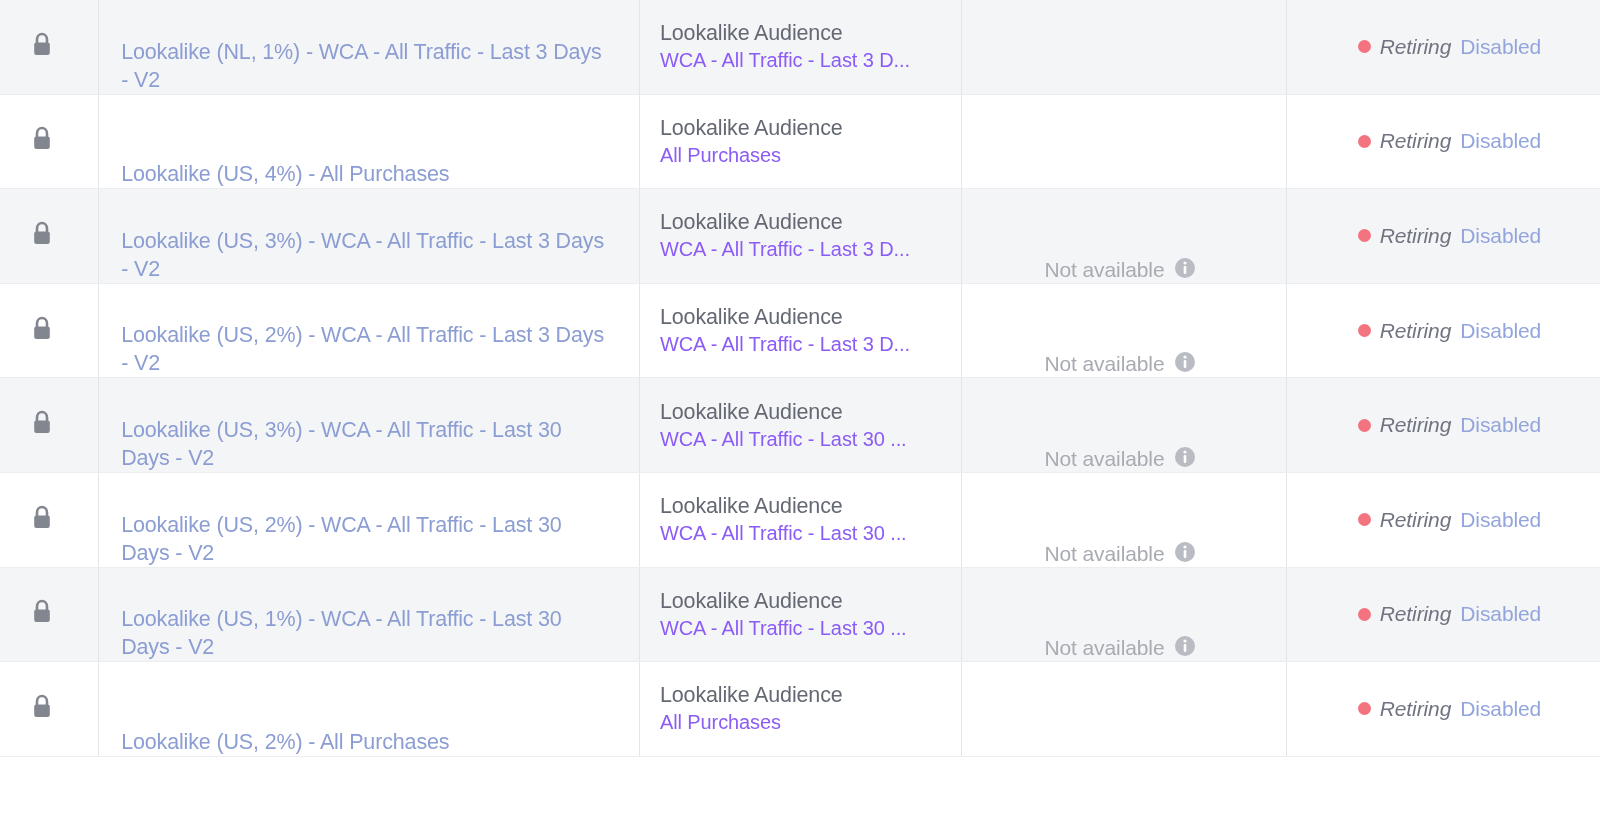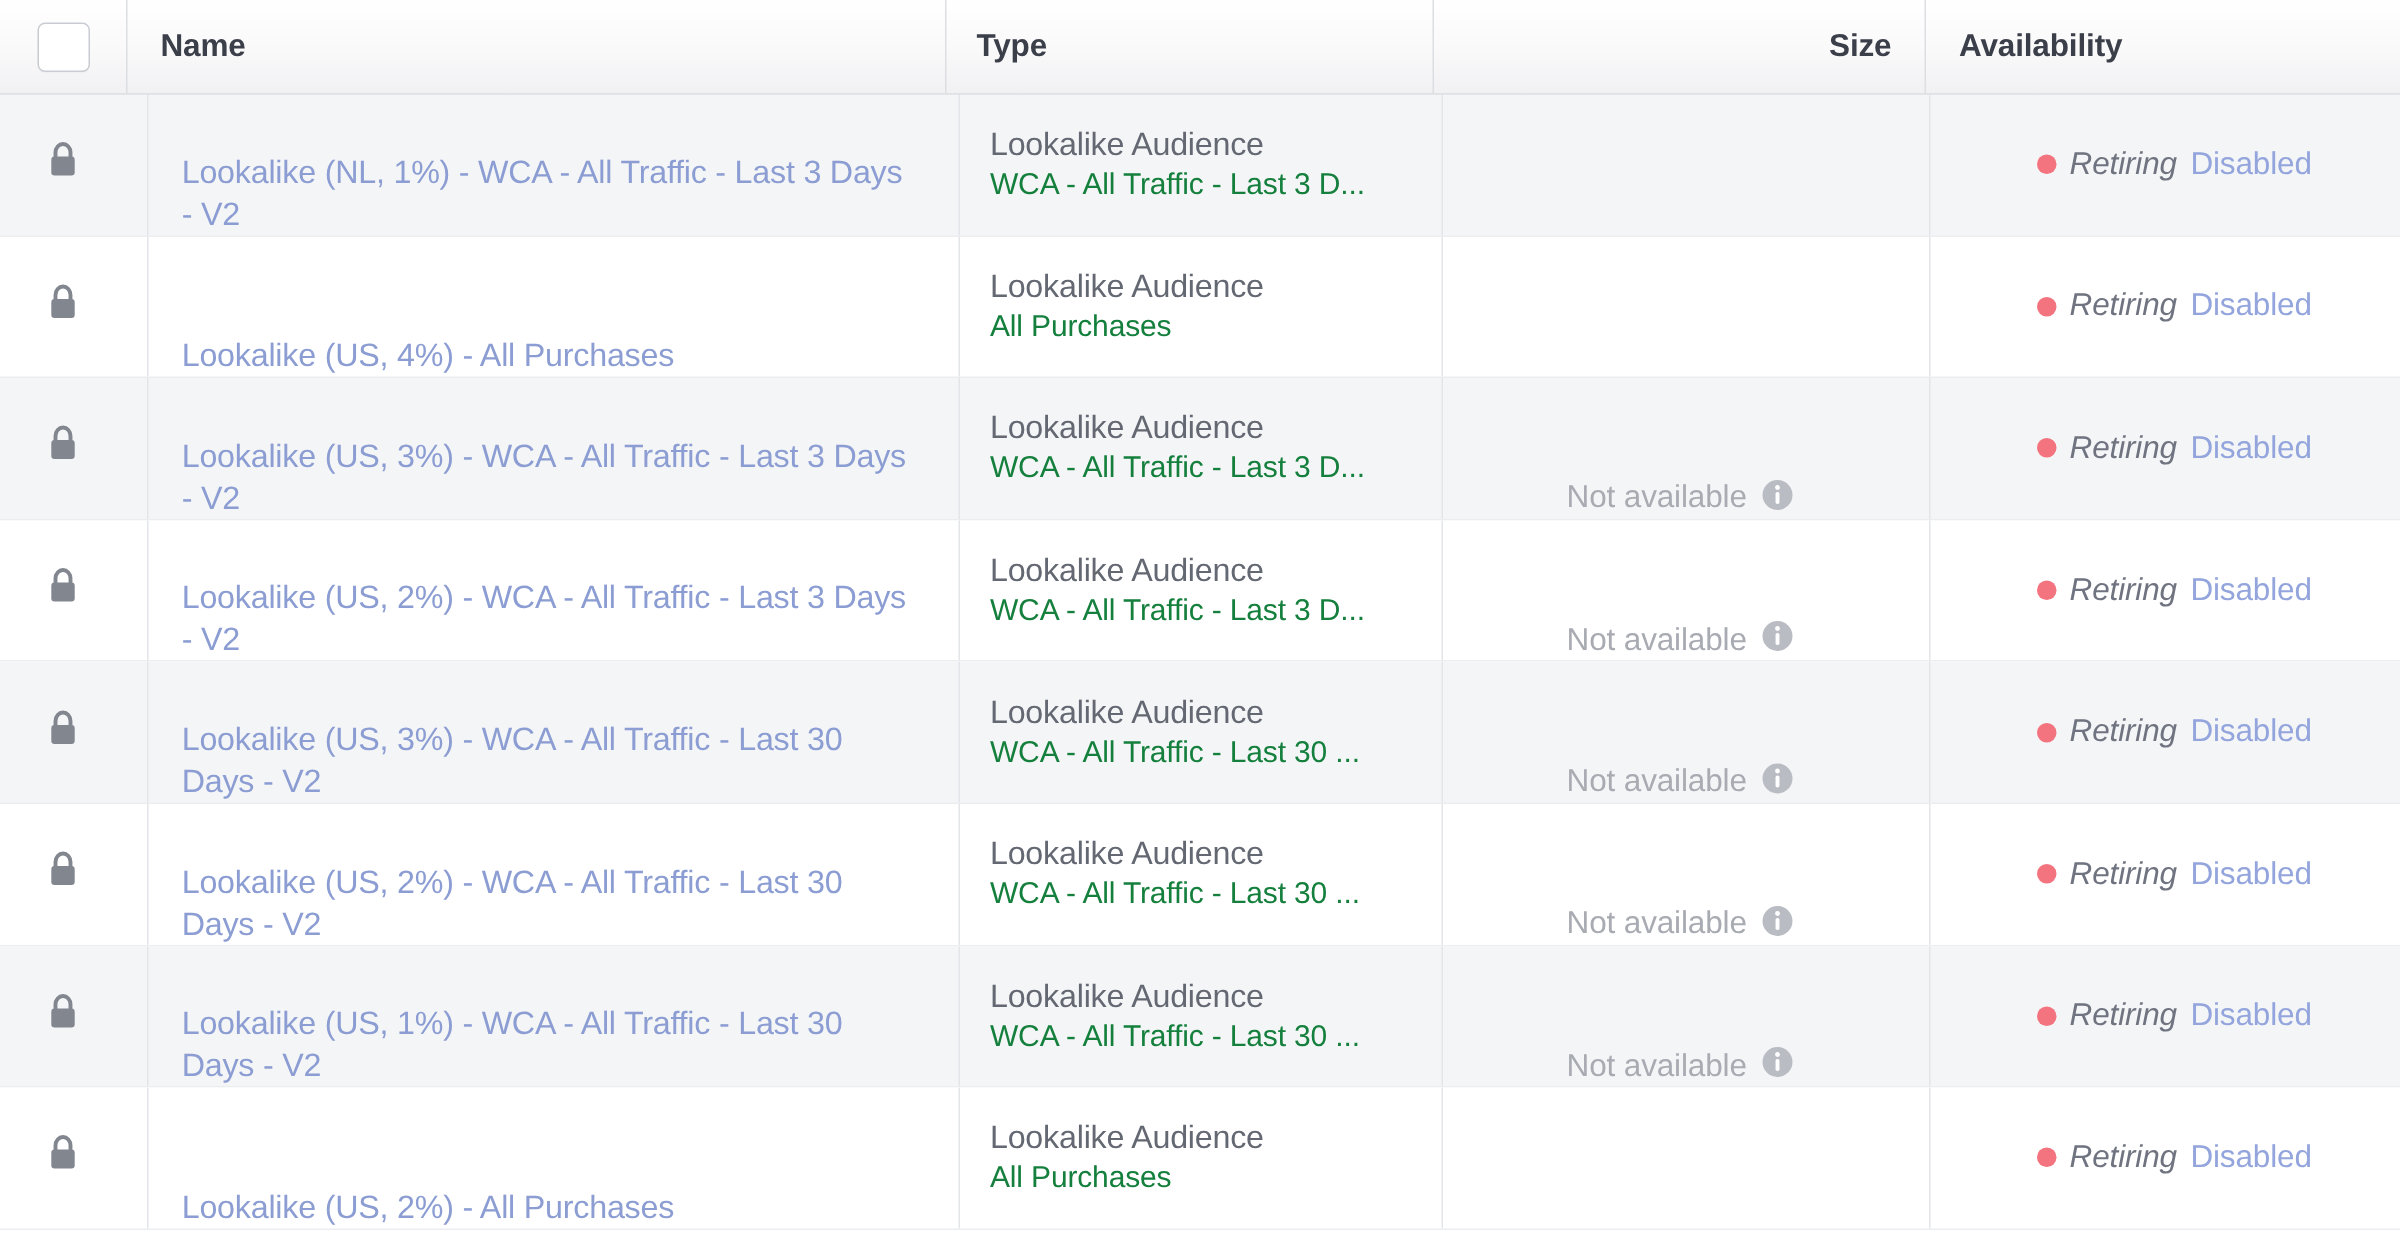--- a/index.html
+++ b/index.html
@@ -125,21 +125,21 @@
   }
   .type-main {
     font-size: 21.5px;
     line-height: 28px;
     color: #646872;
     letter-spacing: -0.15px;
   }
   .type-sub {
     font-size: 20px;
     line-height: 27px;
-    color: #15803d;
+    color: #8b5cf6;
     letter-spacing: -0.1px;
     white-space: nowrap;
     overflow: hidden;
   }
 
   
   .size-cell {
     width: 328px;
     padding: 0 22px 0 14px;
     align-items: flex-end;
@@ -194,37 +194,20 @@
     margin-left: 9px;
     white-space: nowrap;
     cursor: pointer;
   }
 </style>
 </head>
 <body>
 
 <div class="audience-table">
 
-  <div class="thead">
-    <div class="th col-check">
-      <div class="checkbox-header"></div>
-    </div>
-    <div class="th col-name sep">
-      <span>Name</span>
-    </div>
-    <div class="th col-type sep">
-      <span>Type</span>
-    </div>
-    <div class="th col-size sep">
-      <span>Size</span>
-    </div>
-    <div class="th col-avail sep">
-      <span>Availability</span>
-    </div>
-  </div>
 
   <div class="tbody" id="tbody">
       <div class="trow alt">
         <div class="td lock-cell">
           <span class="lock-icon"><svg width="22" height="26" viewBox="0 0 22 26" xmlns="http://www.w3.org/2000/svg">
               <path d="M6 11V7.6C6 4.5 8.24 2 11 2s5 2.5 5 5.6V11" fill="none" stroke="#82868f" stroke-width="2.6"></path>
               <rect x="3.2" y="10.4" width="15.6" height="12.6" rx="2.2" fill="#82868f"></rect>
             </svg></span>
         </div>
         <div class="td name-cell sep">

